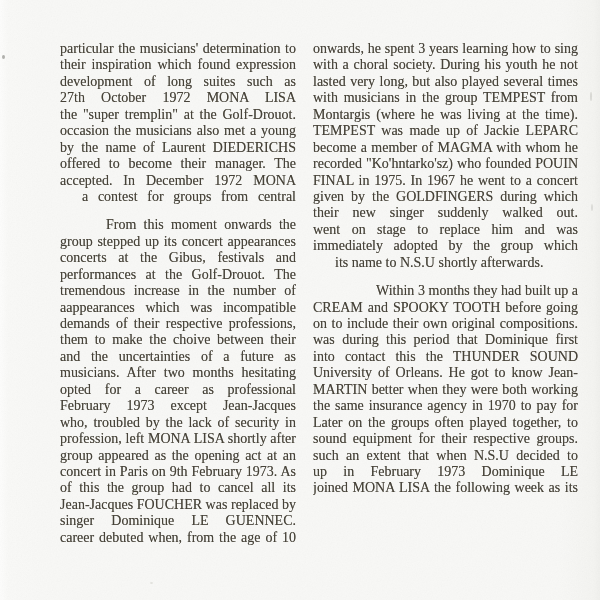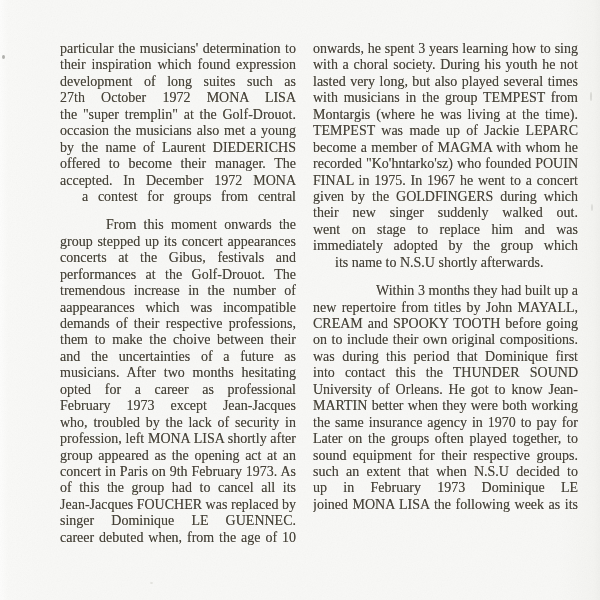--- a/index.html
+++ b/index.html
@@ -97,21 +97,20 @@
           <div class="line">recorded "Ko'hntarko'sz) who founded POUIN</div>
           <div class="line">FINAL in 1975. In 1967 he went to a concert</div>
           <div class="line">given by the GOLDFINGERS during which</div>
           <div class="line">their new singer suddenly walked out. Dominique</div>
           <div class="line">went on stage to replace him and was</div>
           <div class="line">immediately adopted by the group which changed</div>
           <div class="line natural">its name to N.S.U shortly afterwards.</div>
         </div>
         <div class="paragraph indented">
           <div class="line">Within 3 months they had built up a</div>
-          <div class="line">new repertoire from titles by John MAYALL,</div>
           <div class="line">CREAM and SPOOKY TOOTH before going</div>
           <div class="line">on to include their own original compositions. It</div>
           <div class="line">was during this period that Dominique first came</div>
           <div class="line">into contact this the THUNDER SOUND</div>
           <div class="line">University of Orleans. He got to know Jean-Luc</div>
           <div class="line">MARTIN better when they were both working in</div>
           <div class="line">the same insurance agency in 1970 to pay for</div>
           <div class="line">Later on the groups often played together, to</div>
           <div class="line">sound equipment for their respective groups.</div>
           <div class="line">such an extent that when N.S.U decided to split</div>

